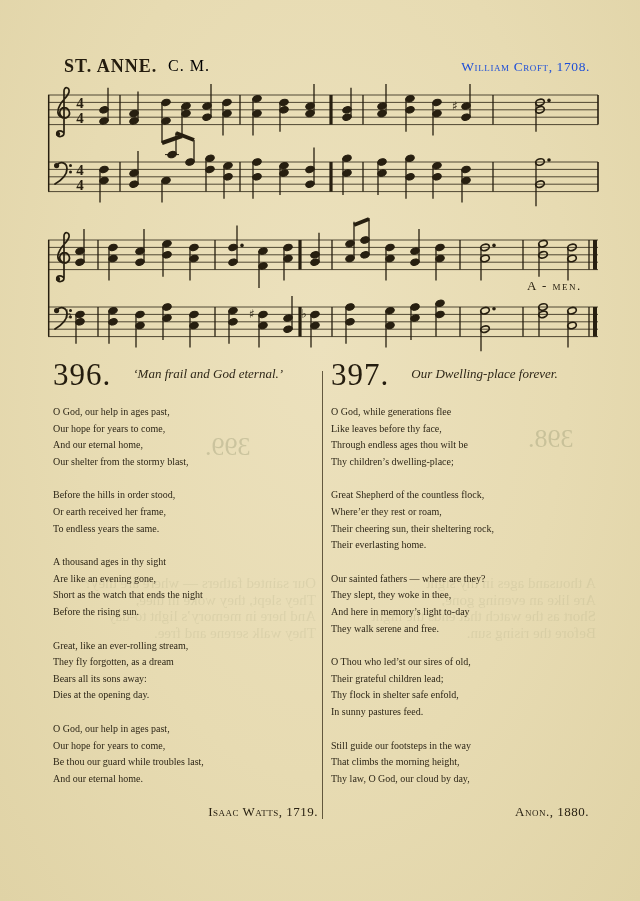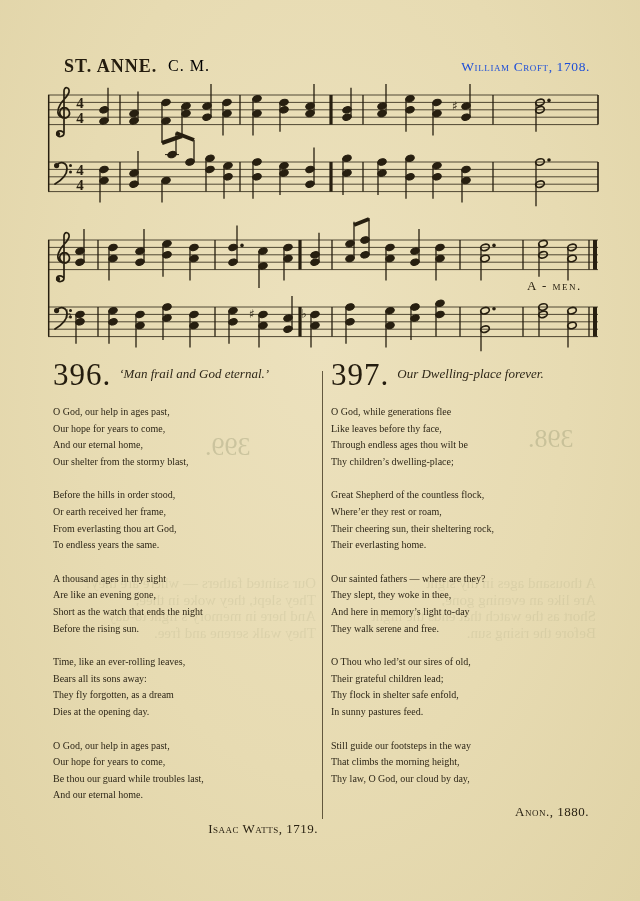--- a/index.html
+++ b/index.html
@@ -16,21 +16,21 @@
   .tune-name{position:absolute;left:64px;top:0;font-weight:bold;font-size:18px;letter-spacing:1px;color:#241c0e;}
   .meter{position:absolute;left:168px;top:1px;font-size:16px;letter-spacing:1px;color:#000000;}
   .composer{position:absolute;right:50px;top:3px;font-variant:small-caps;font-size:13.5px;letter-spacing:.6px;color:#1d4ed8;}
   .amen{position:absolute;left:527px;top:278px;font-variant:small-caps;font-size:13px;letter-spacing:1.5px;color:#241c0e;text-align:center;}
   .divider{position:absolute;left:322px;top:371px;width:1.3px;height:448px;background:#41361f;opacity:.8;}
   .col{position:absolute;top:360px;}
   .col-left{left:53px;width:267px;}
   .col-right{left:331px;width:272px;}
   .hymn-head{height:44px;position:relative;}
   .hymn-number{font-size:31px;line-height:30px;letter-spacing:1px;color:#241c0e;}
-  .hymn-title{font-style:italic;font-size:13px;margin-left:8px;position:relative;top:-7px;color:#2e2718;}
+  .hymn-title{font-style:italic;font-size:13px;margin-left:22px;position:relative;top:-7px;color:#2e2718;}
   .stanza{margin:0 0 17px 0;}
   .line{font-size:10px;line-height:16.6px;white-space:nowrap;}
   .attrib{text-align:right;font-variant:small-caps;font-size:13px;letter-spacing:.5px;margin-top:1px;color:#2a2213;padding-right:2px;}
   .col-right .attrib{padding-right:14px;}
   .ghost{position:absolute;transform:scaleX(-1);color:#7c815c;filter:blur(.6px);pointer-events:none;}
   .ghost-num{font-size:26px;opacity:.28;}
   .ghost-block{font-size:15px;line-height:16.6px;opacity:.12;white-space:nowrap;}
 </style>
 </head>
 <body>
@@ -348,33 +348,32 @@
     <div class="stanzas">
         <div class="stanza">
           <div class="line">O God, our help in ages past,</div>
           <div class="line">Our hope for years to come,</div>
           <div class="line">And our eternal home,</div>
           <div class="line">Our shelter from the stormy blast,</div>
         </div>
         <div class="stanza">
           <div class="line">Before the hills in order stood,</div>
           <div class="line">Or earth received her frame,</div>
-          <div class="line">From everlasting thou art God,</div>
           <div class="line">To endless years the same.</div>
         </div>
         <div class="stanza">
           <div class="line">A thousand ages in thy sight</div>
           <div class="line">Are like an evening gone,</div>
           <div class="line">Short as the watch that ends the night</div>
           <div class="line">Before the rising sun.</div>
         </div>
         <div class="stanza">
-          <div class="line">Time, like an ever-rolling leaves,</div>
+          <div class="line">Great, like an ever-rolling stream,</div>
+          <div class="line">They fly forgotten, as a dream</div>
           <div class="line">Bears all its sons away:</div>
-          <div class="line">They fly forgotten, as a dream</div>
           <div class="line">Dies at the opening day.</div>
         </div>
         <div class="stanza">
           <div class="line">O God, our help in ages past,</div>
           <div class="line">Our hope for years to come,</div>
           <div class="line">Be thou our guard while troubles last,</div>
           <div class="line">And our eternal home.</div>
         </div>
       </div>
     <div class="attrib">Isaac Watts, 1719.</div>

